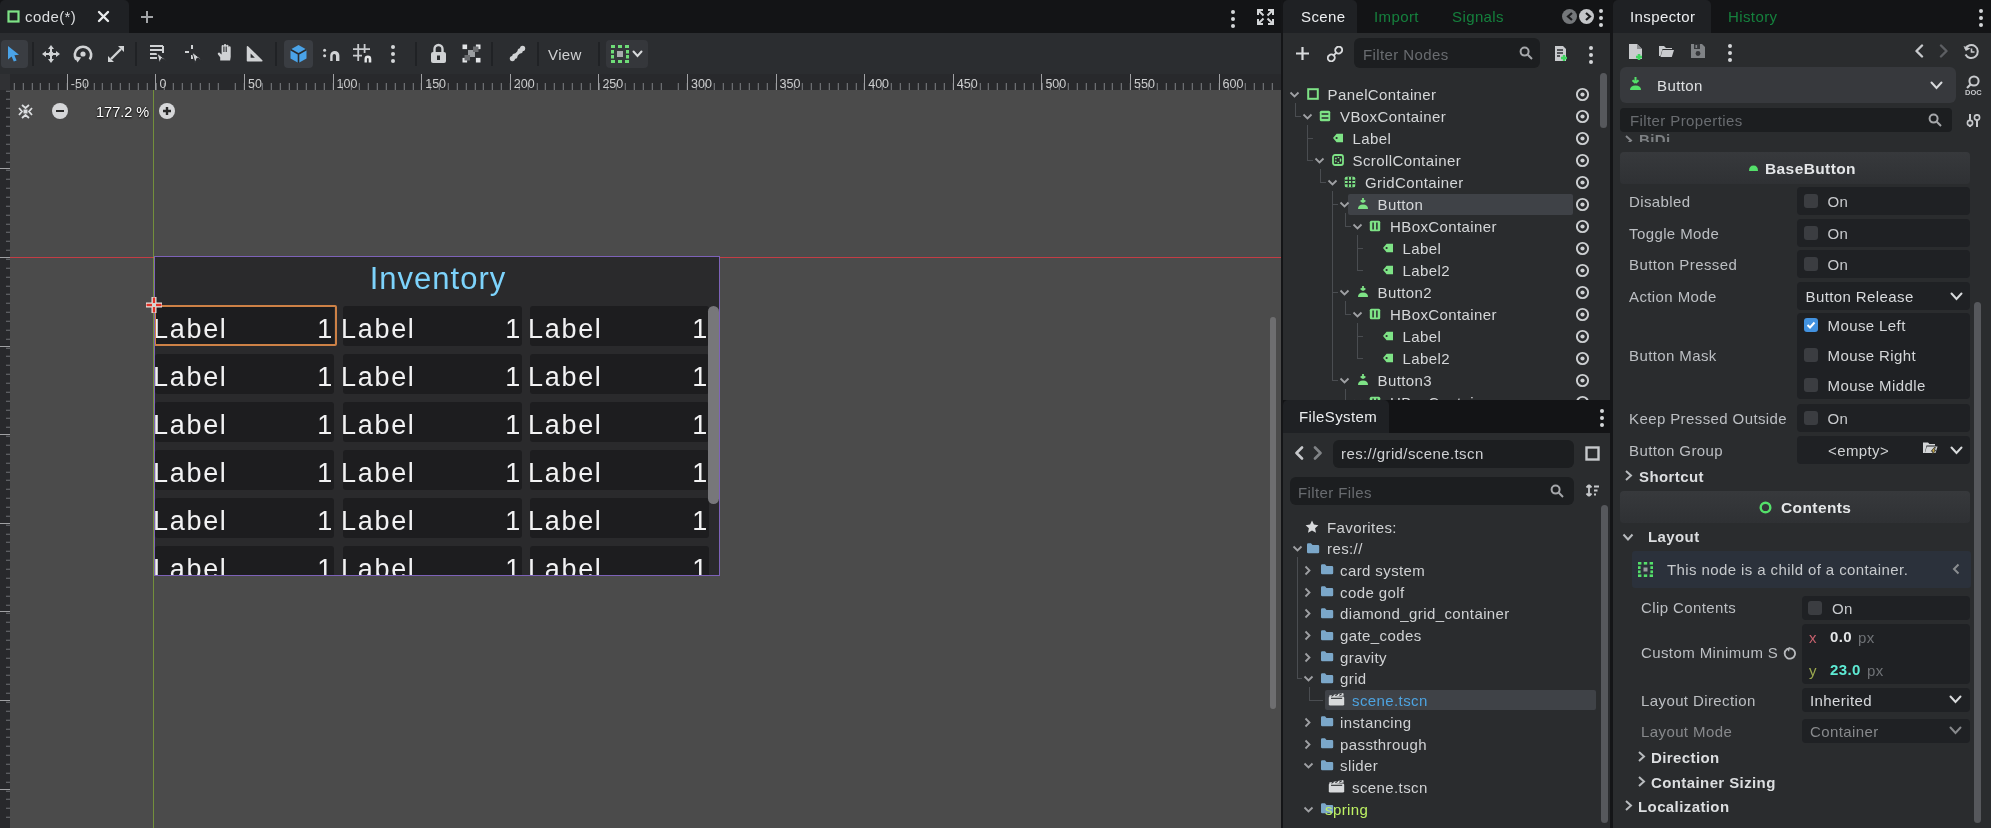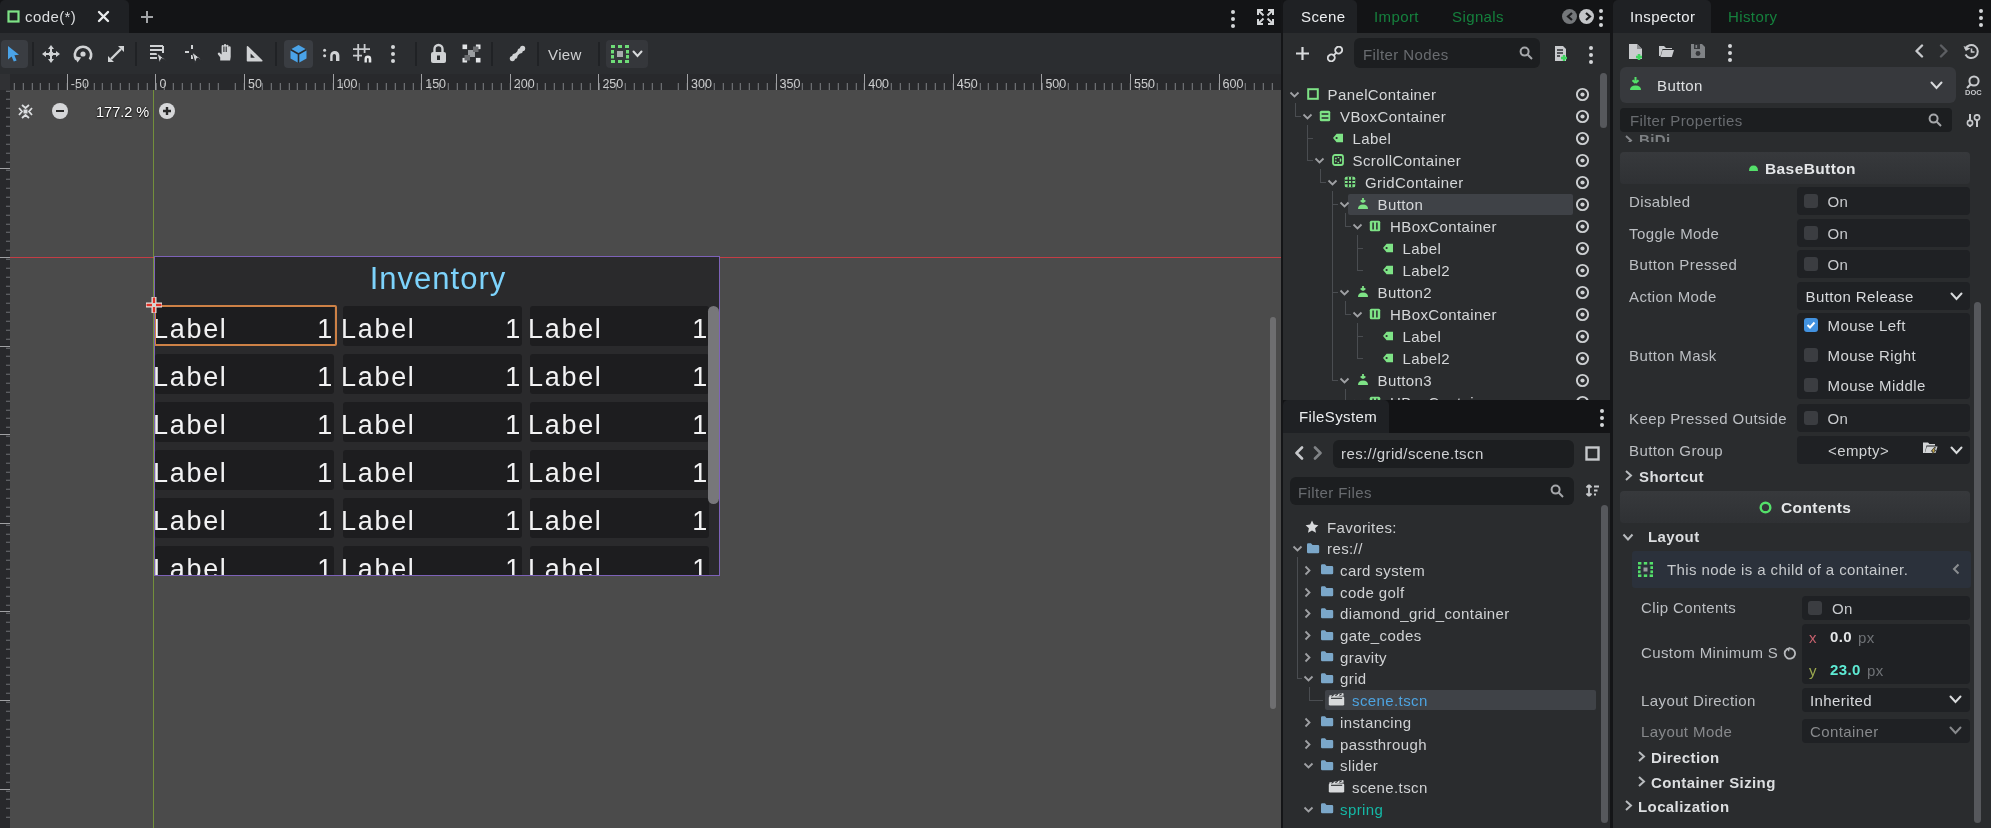--- a/index.html
+++ b/index.html
@@ -704,21 +704,21 @@
         <path d="M3.5,3.4 L5.8,1.6 M7.4,2.9 L9.7,1.1 M11.3,2.4 L13.6,0.8" stroke="#2a2c2f" stroke-width="1.1"></path>
         <path d="M3,5.3 H14.2" stroke="#2a2c2f" stroke-width="1.1"></path>
       </svg>
       <span class="txt" style="left:69px;top:263.9px;color:#d0d2d4">scene.tscn</span>
       <svg style="position:absolute;left:20px;top:289.59999999999997px" width="11" height="8">
         <path d="M1.5,1.5 L5.5,5.5 L9.5,1.5" fill="none" stroke="#9fa1a4" stroke-width="1.8"></path>
       </svg>
       <svg style="position:absolute;left:37px;top:286.09999999999997px" width="14" height="13">
         <path d="M1,2.5 a1.2,1.2 0 0 1 1.2,-1.2 H5 L6.5,3 H12 a1.2,1.2 0 0 1 1.2,1.2 V10 a1.2,1.2 0 0 1 -1.2,1.2 H2.2 A1.2,1.2 0 0 1 1,10 Z" fill="#7ba7c9"></path>
       </svg>
-      <span class="txt" style="left:57px;top:285.59999999999997px;color:#14b8a6">spring</span>
+      <span class="txt" style="left:42px;top:285.59999999999997px;color:#bef264">spring</span>
       <div class="sbar" style="left:318px;top:-11px;width:7px;height:318px"></div>
     </div>
 </div>
 
 <div class="tabstrip" style="left:1613px;top:0;width:378px;height:33px">
   <div class="tab-active" style="left:0;width:98px"></div>
   <span class="txt" style="left:17px;top:9px;color:#eceef0">Inspector</span>
   <span class="txt dim" style="left:115px;top:9px">History</span>
   <div class="dots3" style="left:366px;top:9px">
       <i></i>

